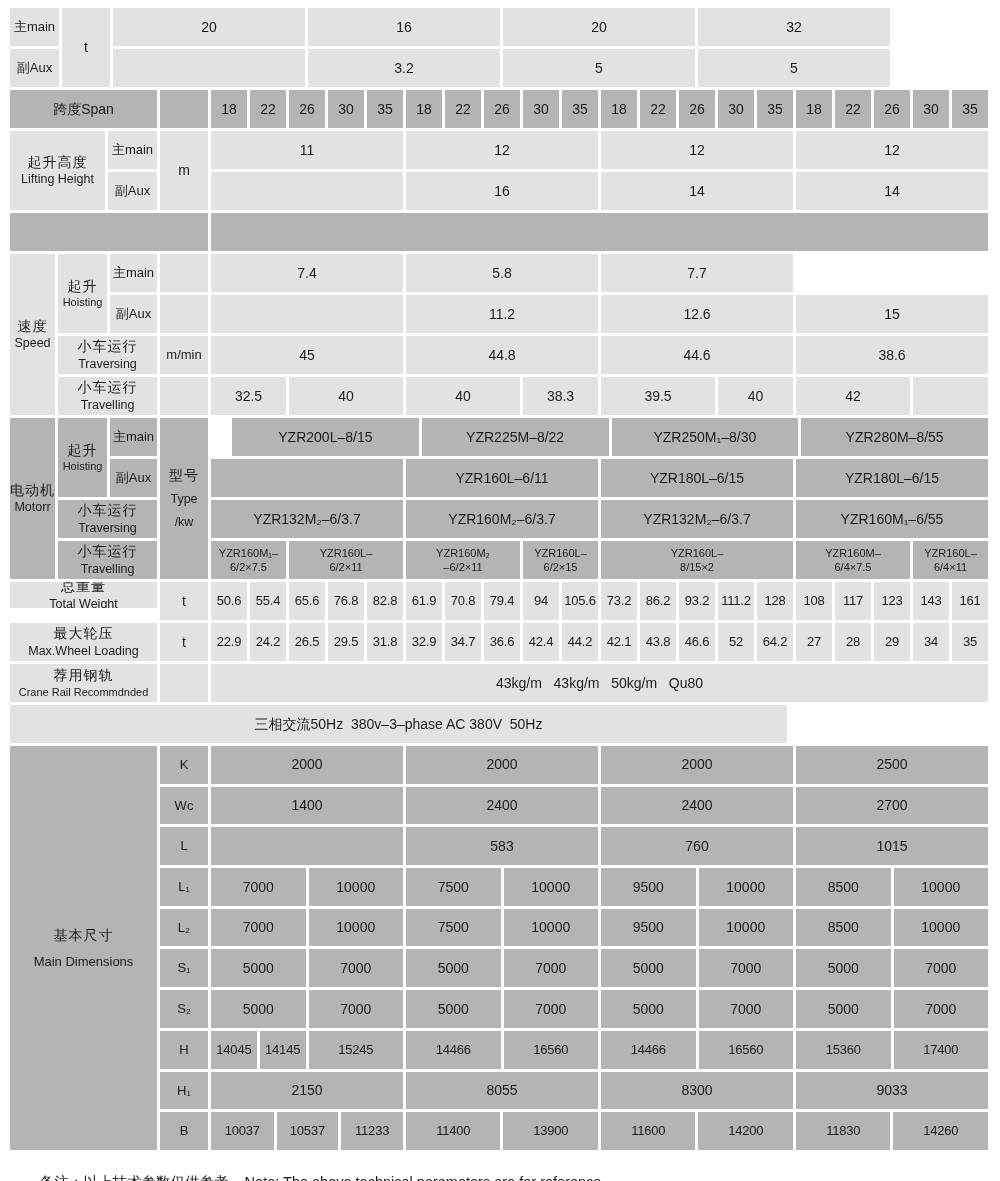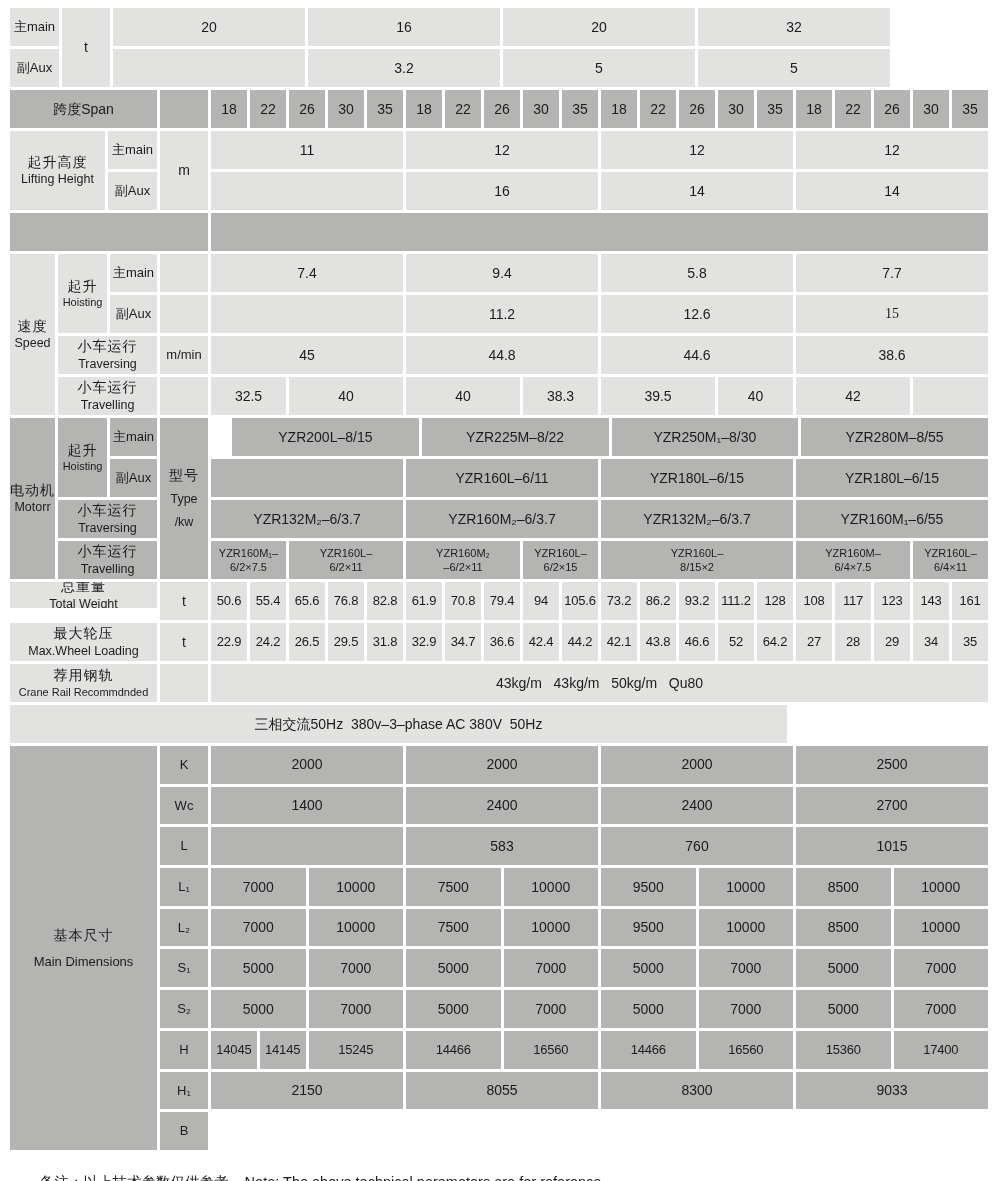--- a/index.html
+++ b/index.html
@@ -151,29 +151,28 @@
     </div>
     <div class="col" style="width:51px">
       <div class="cell" style="height:41px"></div>
       <div class="cell" style="height:41px"></div>
       <div class="cell sub" style="height:41px">m/min</div>
       <div class="cell" style="height:41px"></div>
     </div>
     <div class="data">
         <div class="drow">
           <div class="cell" style="width: 25%;">7.4</div>
-          <div class="cell" style="width: 25%;">9.4</div>
           <div class="cell" style="width: 25%;">5.8</div>
           <div class="cell" style="width: 25%;">7.7</div>
         </div>
         <div class="drow">
           <div class="cell" style="width: 25%;"></div>
           <div class="cell" style="width: 25%;">11.2</div>
           <div class="cell" style="width: 25%;">12.6</div>
-          <div class="cell" style="width: 25%; font-family: Liberation Serif, serif;">15</div>
+          <div class="cell" style="width: 25%;">15</div>
         </div>
         <div class="drow">
           <div class="cell" style="width: 25%;">45</div>
           <div class="cell" style="width: 25%;">44.8</div>
           <div class="cell" style="width: 25%;">44.6</div>
           <div class="cell" style="width: 25%;">38.6</div>
         </div>
         <div class="drow">
           <div class="cell" style="width: 10%;">32.5</div>
           <div class="cell" style="width: 15%;">40</div>
@@ -426,18 +425,29 @@
           <div class="cell" style="width: 12.5%;">16560</div>
           <div class="cell" style="width: 12.5%;">15360</div>
           <div class="cell" style="width: 12.5%;">17400</div>
         </div>
         <div class="drow">
           <div class="cell" style="width: 25%;">2150</div>
           <div class="cell" style="width: 25%;">8055</div>
           <div class="cell" style="width: 25%;">8300</div>
           <div class="cell" style="width: 25%;">9033</div>
         </div>
+        <div class="drow num">
+          <div class="cell" style="width: 8.4%;">10037</div>
+          <div class="cell" style="width: 8.3%;">10537</div>
+          <div class="cell" style="width: 8.3%;">11233</div>
+          <div class="cell" style="width: 12.5%;">11400</div>
+          <div class="cell" style="width: 12.5%;">13900</div>
+          <div class="cell" style="width: 12.5%;">11600</div>
+          <div class="cell" style="width: 12.5%;">14200</div>
+          <div class="cell" style="width: 12.5%;">11830</div>
+          <div class="cell" style="width: 12.5%;">14260</div>
+        </div>
       </div>
   </div>
 
 </div>
 
 <div class="note">备注：以上技术参数仅供参考    Note: The above technical parameters are for reference</div>
 
 </body></html>

